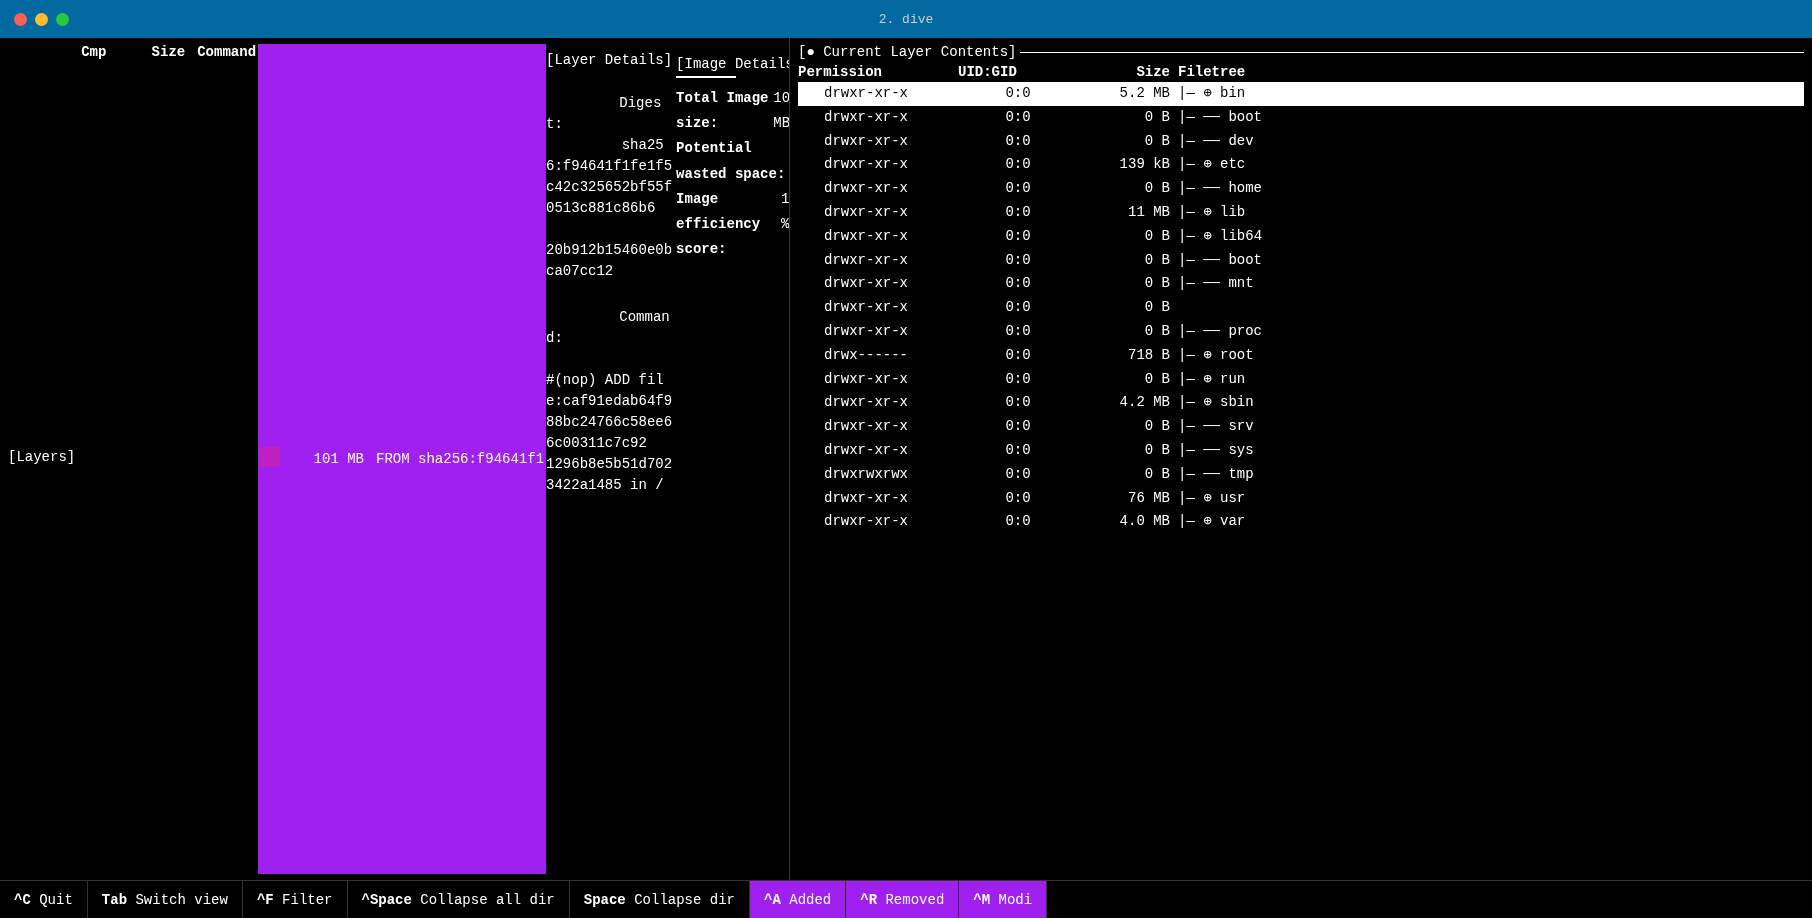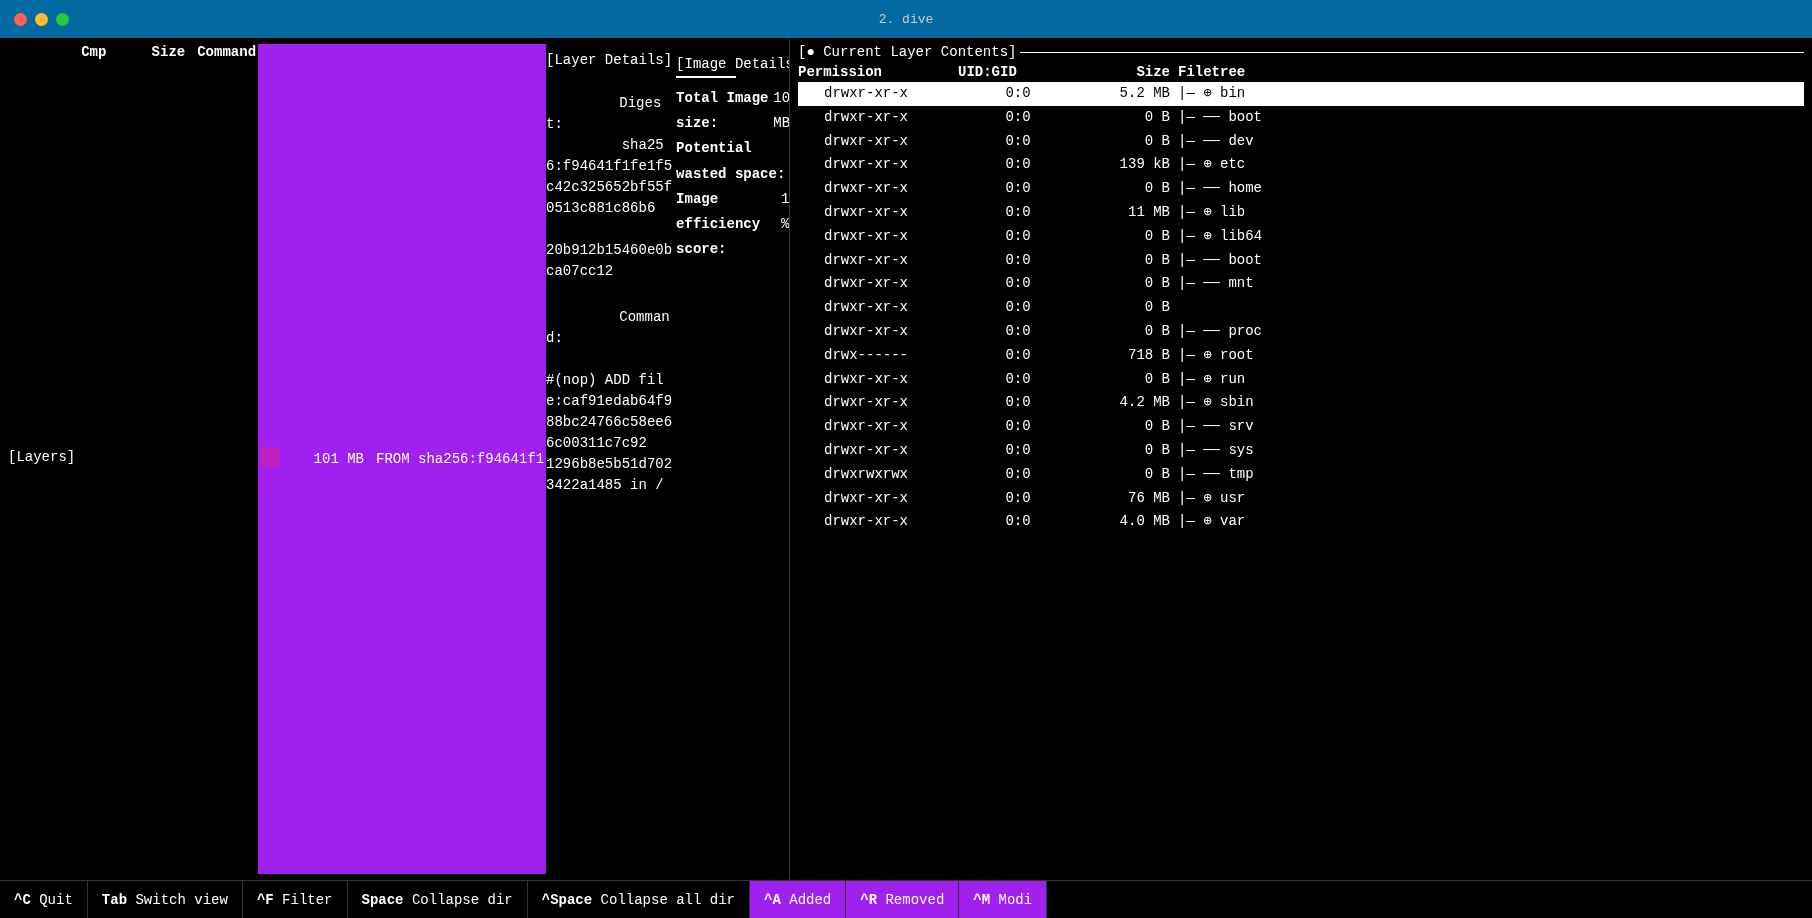--- a/index.html
+++ b/index.html
@@ -425,18 +425,18 @@
   </div>
       </div>
 
   </div>
 </div>
 
 <div id="statusbar">
 <div class="statusbar-item"><span class="statusbar-key">^C</span>&nbsp;<span>Quit</span></div>
     <div class="statusbar-item"><span class="statusbar-key">Tab</span>&nbsp;<span>Switch view</span></div>
     <div class="statusbar-item"><span class="statusbar-key">^F</span>&nbsp;<span>Filter</span></div>
+    <div class="statusbar-item"><span class="statusbar-key">^Space</span>&nbsp;<span>Collapse all dir</span></div>
     <div class="statusbar-item"><span class="statusbar-key">Space</span>&nbsp;<span>Collapse dir</span></div>
-    <div class="statusbar-item"><span class="statusbar-key">^Space</span>&nbsp;<span>Collapse all dir</span></div>
     <div class="statusbar-item added"><span class="statusbar-key">^A</span>&nbsp;<span>Added</span></div>
     <div class="statusbar-item added"><span class="statusbar-key">^R</span>&nbsp;<span>Removed</span></div>
     <div class="statusbar-item added"><span class="statusbar-key">^M</span>&nbsp;<span>Modi</span></div>
   </div>
 
 </body></html>

